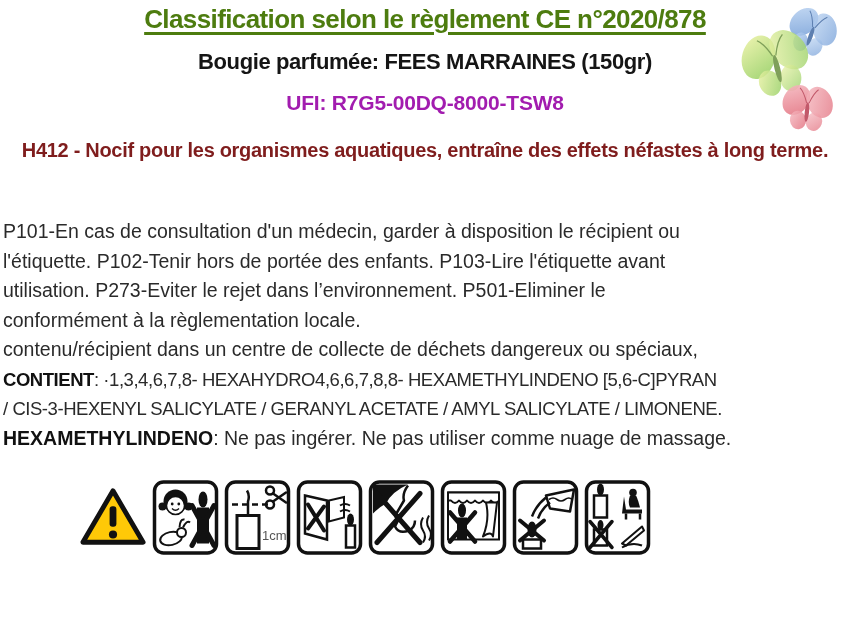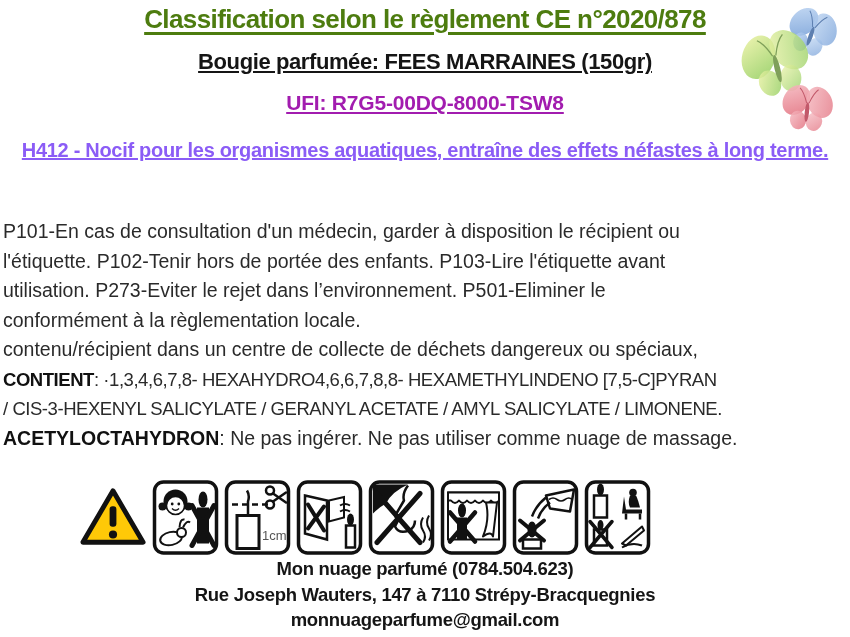--- a/index.html
+++ b/index.html
@@ -1,29 +1,29 @@
 <!DOCTYPE html>
 <html><head>
 <meta charset="utf-8">
 <style>
   html,body{margin:0;padding:0;background:#fff;}
   .page{
     position:relative;width:850px;height:637px;background:#ffffff;
     font-family:"Liberation Sans",sans-serif;color:#171717;overflow:hidden;
   }
-  .center{text-align:center;width:100%;text-decoration:underline;}
+  .center{text-align:center;width:100%;}
   .title{
     position:absolute;top:4px;left:0;font-size:26px;font-weight:700;letter-spacing:-0.6px;
     text-decoration:underline;text-decoration-thickness:2.5px;text-underline-offset:4px;color:#4d7c0f;
   }
   .subtitle{position:absolute;top:49px;left:0;font-size:22px;font-weight:700;letter-spacing:-0.4px;color:#151515;}
   .ufi{position:absolute;top:91px;left:0;font-size:21px;font-weight:700;letter-spacing:-0.2px;}
   .h412{
     position:absolute;top:136px;left:0;font-size:20px;font-weight:700;letter-spacing:-0.3px;
-    line-height:28px;padding:0 0;box-sizing:border-box;color:#8b5cf6;
+    line-height:28px;padding:0 0;box-sizing:border-box;color:#7f1d1d;
   }
   .body-text{
     position:absolute;top:217px;left:3px;width:846px;
     font-size:19.5px;line-height:29.5px;color:#2a2a2a;white-space:nowrap;
   }
   .body-text .caps{font-size:18.5px;letter-spacing:-0.45px;}
   .lead{font-weight:700;color:#111;margin-top:15px;}
   .picto-row{
     position:absolute;top:477px;left:0;width:730px;height:80px;
     display:flex;justify-content:center;align-items:center;gap:5px;
@@ -48,23 +48,23 @@
   <div class="subtitle center">Bougie parfumée: FEES MARRAINES (150gr)</div>
   <div class="ufi center" style="color:#a21caf;">UFI: R7G5-00DQ-8000-TSW8</div>
   <div class="h412 center">H412 - Nocif pour les organismes aquatiques, entraîne des effets néfastes à long terme.</div>
 
   <div class="body-text">
     <div>P101-En cas de consultation d'un médecin, garder à disposition le récipient ou</div>
     <div>l'étiquette. P102-Tenir hors de portée des enfants. P103-Lire l'étiquette avant</div>
     <div>utilisation. P273-Eviter le rejet dans l’environnement. P501-Eliminer le</div>
     <div>conformément à la règlementation locale.</div>
     <div>contenu/récipient dans un centre de collecte de déchets dangereux ou spéciaux,</div>
-    <div class="caps"><span class="lead">CONTIENT</span><span>: ·1,3,4,6,7,8- HEXAHYDRO4,6,6,7,8,8- HEXAMETHYLINDENO [7,5-C]PYRAN</span></div>
+    <div class="caps"><span class="lead">CONTIENT</span><span>: ·1,3,4,6,7,8- HEXAHYDRO4,6,6,7,8,8- HEXAMETHYLINDENO [5,6-C]PYRAN</span></div>
     <div class="caps">/ CIS-3-HEXENYL SALICYLATE / GERANYL ACETATE / AMYL SALICYLATE / LIMONENE.</div>
-    <div><span class="lead">ACETYLOCTAHYDRON</span><span>: Ne pas ingérer. Ne pas utiliser comme nuage de massage.</span></div>
+    <div><span class="lead">HEXAMETHYLINDENO</span><span>: Ne pas ingérer. Ne pas utiliser comme nuage de massage.</span></div>
   </div>
 
   <div class="picto-row">
 
     <svg width="68" height="64" viewBox="0 0 70 64">
       <path d="M35 5 L66 58 L4 58 Z" fill="#FFC907" stroke="#111" stroke-width="5" stroke-linejoin="round"></path>
       <rect x="31.5" y="21" width="7" height="21" rx="3" fill="#111"></rect>
       <circle cx="35" cy="50" r="4.2" fill="#111"></circle>
     </svg>
 
@@ -144,25 +144,20 @@
       <path d="M42 34 V40 M56 34 V40" stroke="#111" stroke-width="2.5"></path>
       <ellipse cx="16.5" cy="45.5" rx="3" ry="5" fill="#111"></ellipse>
       <rect x="10" y="50" width="13" height="16" fill="#fff" stroke="#111" stroke-width="2.5"></rect>
       <path d="M6 42 L28 68 M28 42 L6 68" stroke="#111" stroke-width="3.5" stroke-linecap="round"></path>
       <path d="M38 64 L58 47 L60 51 L42 66 Z" fill="#fff" stroke="#111" stroke-width="2" stroke-linejoin="round"></path>
       <path d="M38 68 Q48 62 58 66" fill="none" stroke="#111" stroke-width="2"></path>
     </svg>
 
   </div>
 
-  <div class="footer">
-    <div>Mon nuage parfumé (0784.504.623)</div>
-    <div>Rue Joseph Wauters, 147 à 7110 Strépy-Bracquegnies</div>
-    <div>monnuageparfume@gmail.com</div>
-  </div>
 
   <div class="butterflies">
     <svg class="bfly bfly-blue" width="62" height="62" viewBox="0 0 100 100">
       <defs>
         <linearGradient id="gblue" x1="0" y1="0" x2="1" y2="1">
           <stop offset="0" stop-color="#bcd4f2"></stop>
             <stop offset="1" stop-color="#6f9bd6"></stop>
         </linearGradient>
       </defs>
       <ellipse cx="32" cy="34" rx="19" ry="26" fill="url(#gblue)" opacity="0.85" transform="rotate(28 32 34)"></ellipse>

